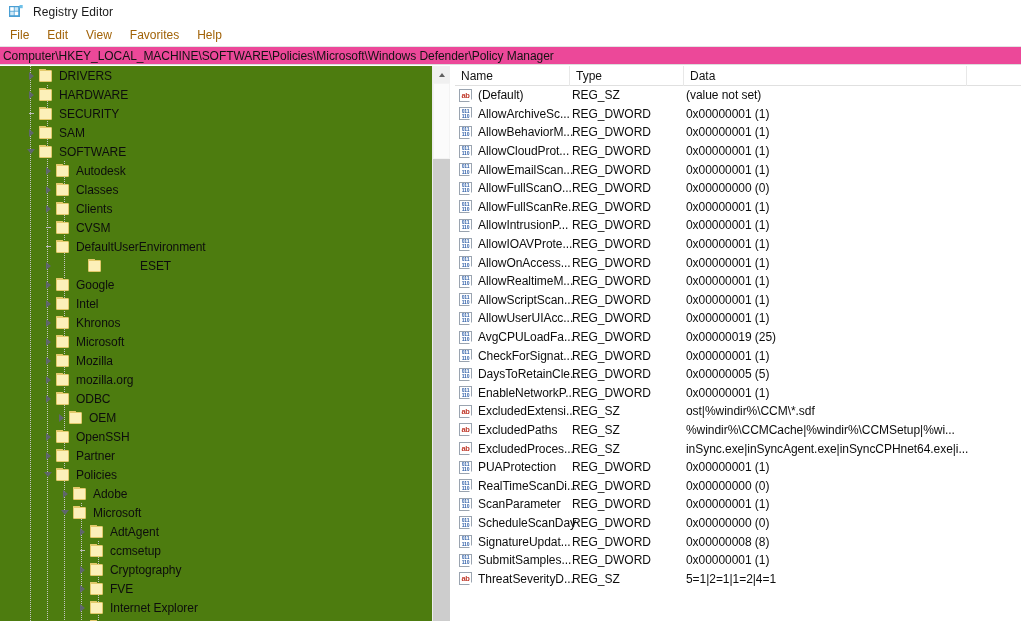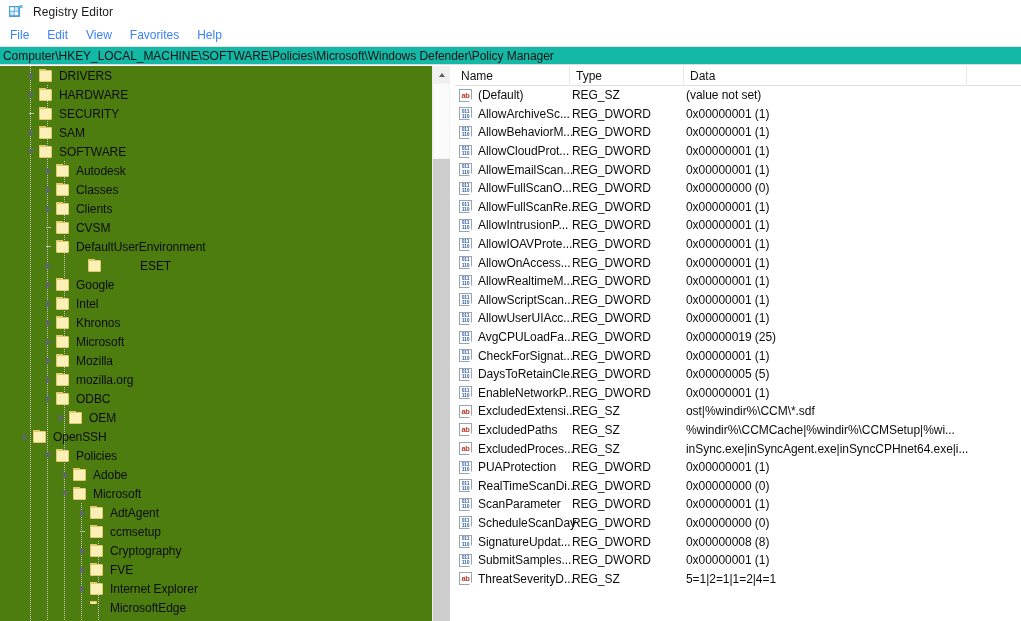--- a/index.html
+++ b/index.html
@@ -25,33 +25,33 @@
   .title-text {
     margin-left: 9px; font-size: 12px; color: #1a1a1a; letter-spacing: .1px;
   }
 
   
   .menubar {
     position: absolute; left: 0; top: 24px; width: 1021px; height: 22px;
     display: flex; align-items: center; background: #ffffff;
   }
   .menu-item {
-    font-size: 12px; color: #3b82f6; padding: 2px 9px; cursor: default;
+    font-size: 12px; color: #a16207; padding: 2px 9px; cursor: default;
     white-space: nowrap;
   }
   .menu-item:first-child { margin-left: 1px; }
   .menu-sep {
     position: absolute; left: 0; top: 46px; width: 1021px; height: 1px;
     background: #e3e3e3;
   }
 
   
   .addressbar {
     position: absolute; left: 0; top: 47px; width: 1021px; height: 18px;
-    background: #14b8a6; border-bottom: 1px solid #dcdcdc;
+    background: #ec4899; border-bottom: 1px solid #dcdcdc;
     display: flex; align-items: center;
   }
   .address-text {
     font-size: 12px; color: #131313; padding-left: 3px; white-space: nowrap;
     letter-spacing: -.05px;
   }
 
   
   .tree-pane {
     position: absolute; left: 0; top: 66px; width: 432px; height: 555px;
@@ -416,29 +416,39 @@
         <div class="tree-row" style="padding-left: 54px;">
           <span class="tw-expander">
             <span class="chev"></span>
           </span>
           <span class="folder">
             <span class="tab"></span>
             <span class="body"></span>
           </span>
           <span class="tree-label">OEM</span>
         </div>
-        <div class="tree-row" style="padding-left: 18px;">
+        <div class="tree-row" style="padding-left: 41px;">
           <span class="tw-expander">
             <span class="chev"></span>
           </span>
           <span class="folder">
             <span class="tab"></span>
             <span class="body"></span>
           </span>
           <span class="tree-label">OpenSSH</span>
+        </div>
+        <div class="tree-row" style="padding-left: 41px;">
+          <span class="tw-expander">
+            <span class="chev"></span>
+          </span>
+          <span class="folder">
+            <span class="tab"></span>
+            <span class="body"></span>
+          </span>
+          <span class="tree-label">Partner</span>
         </div>
         <div class="tree-row" style="padding-left: 41px;">
           <span class="tw-expander">
             <span class="chev open"></span>
           </span>
           <span class="folder">
             <span class="tab"></span>
             <span class="body"></span>
           </span>
           <span class="tree-label">Policies</span>

